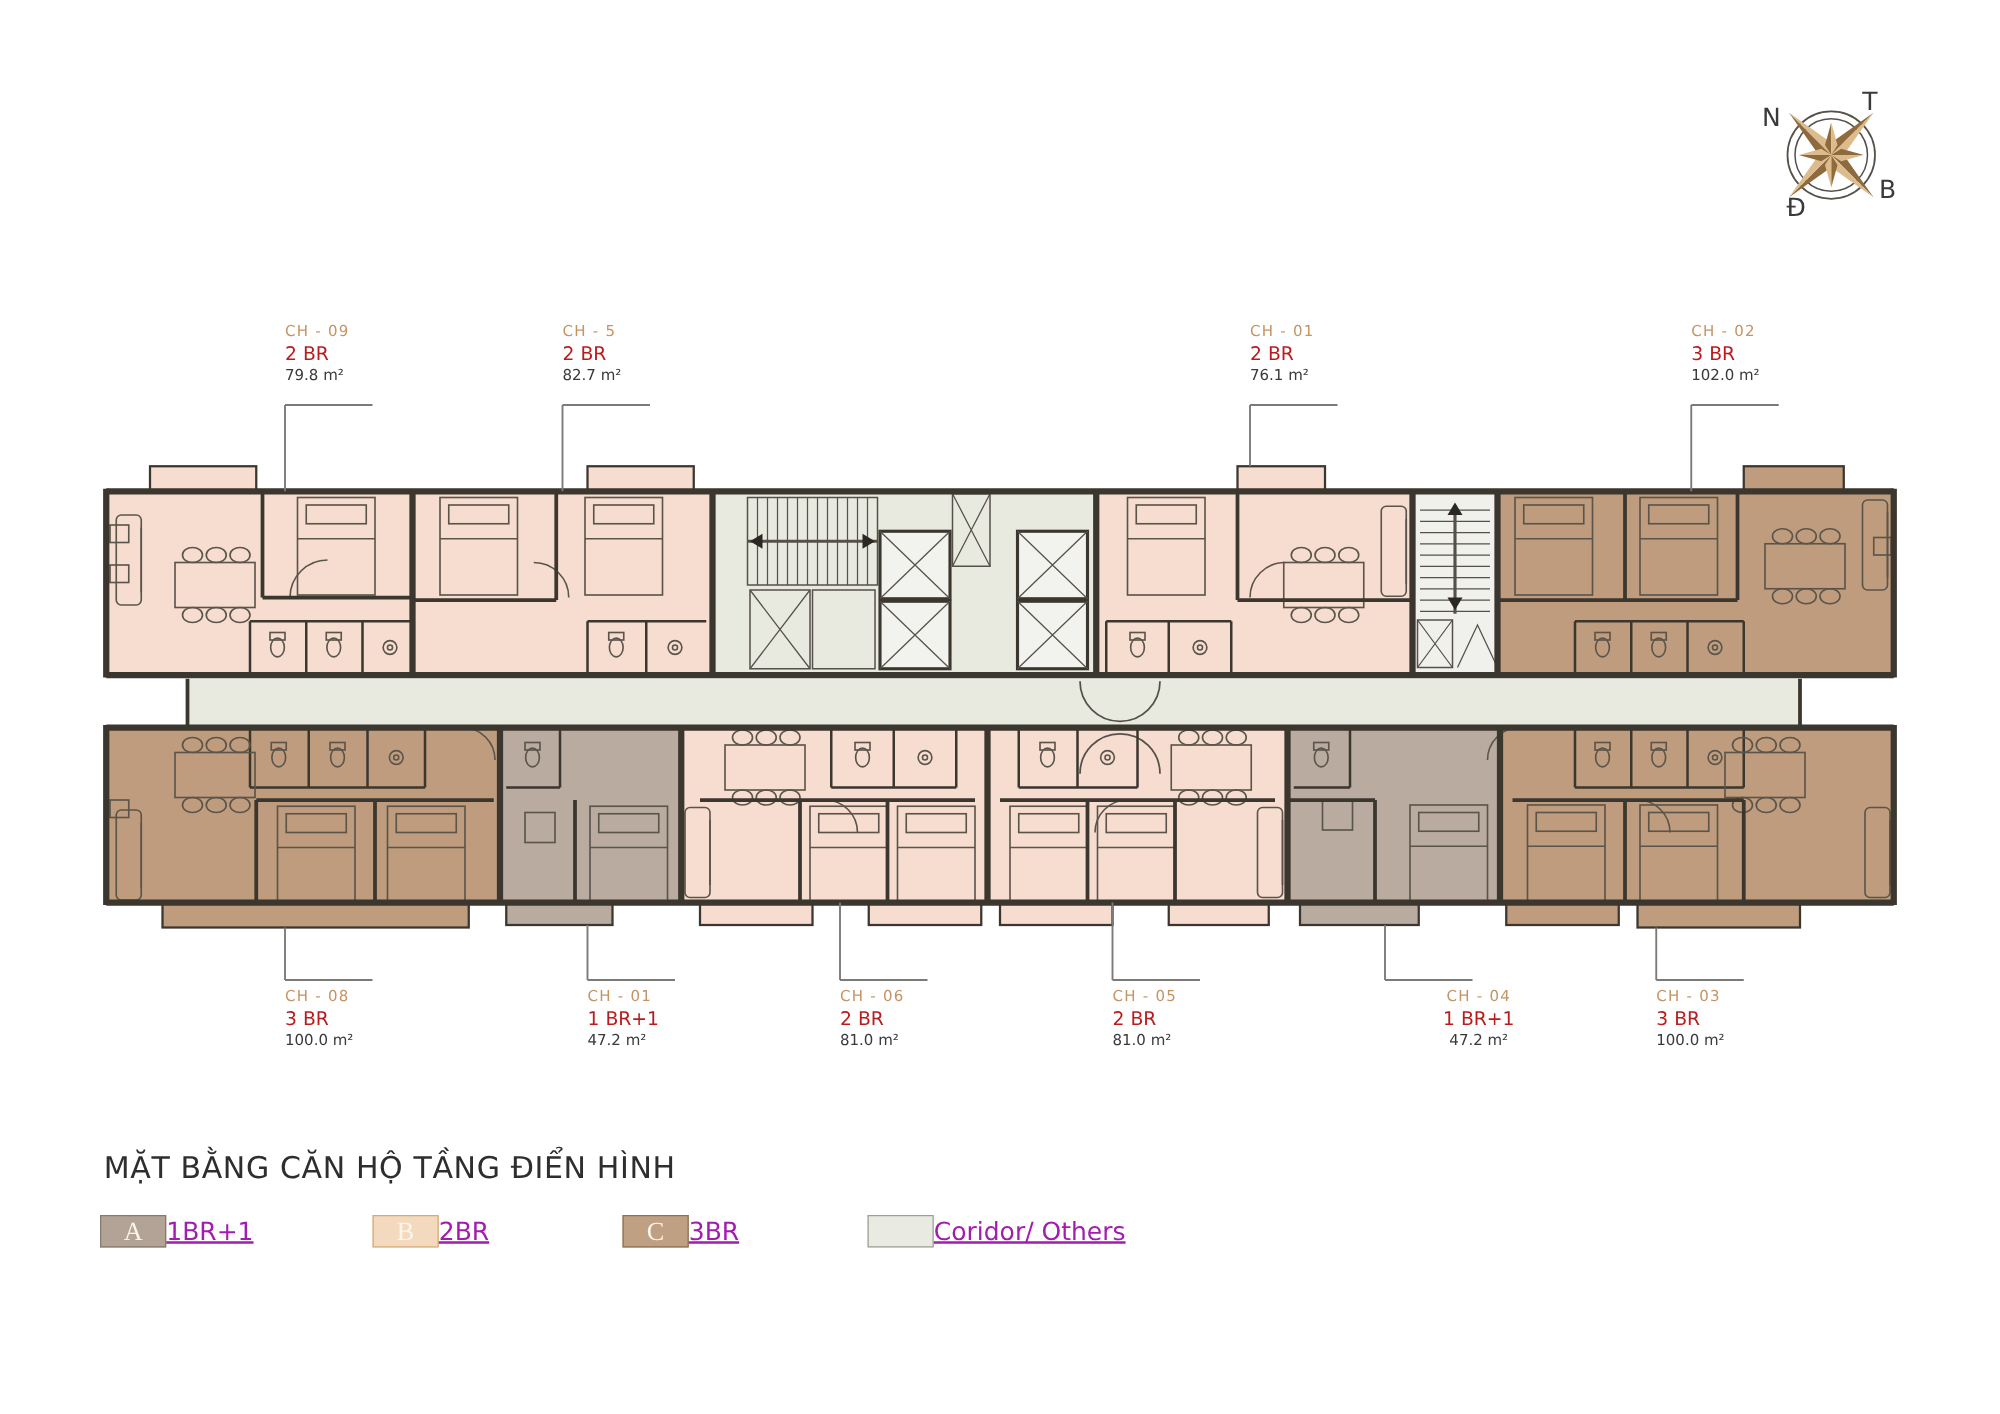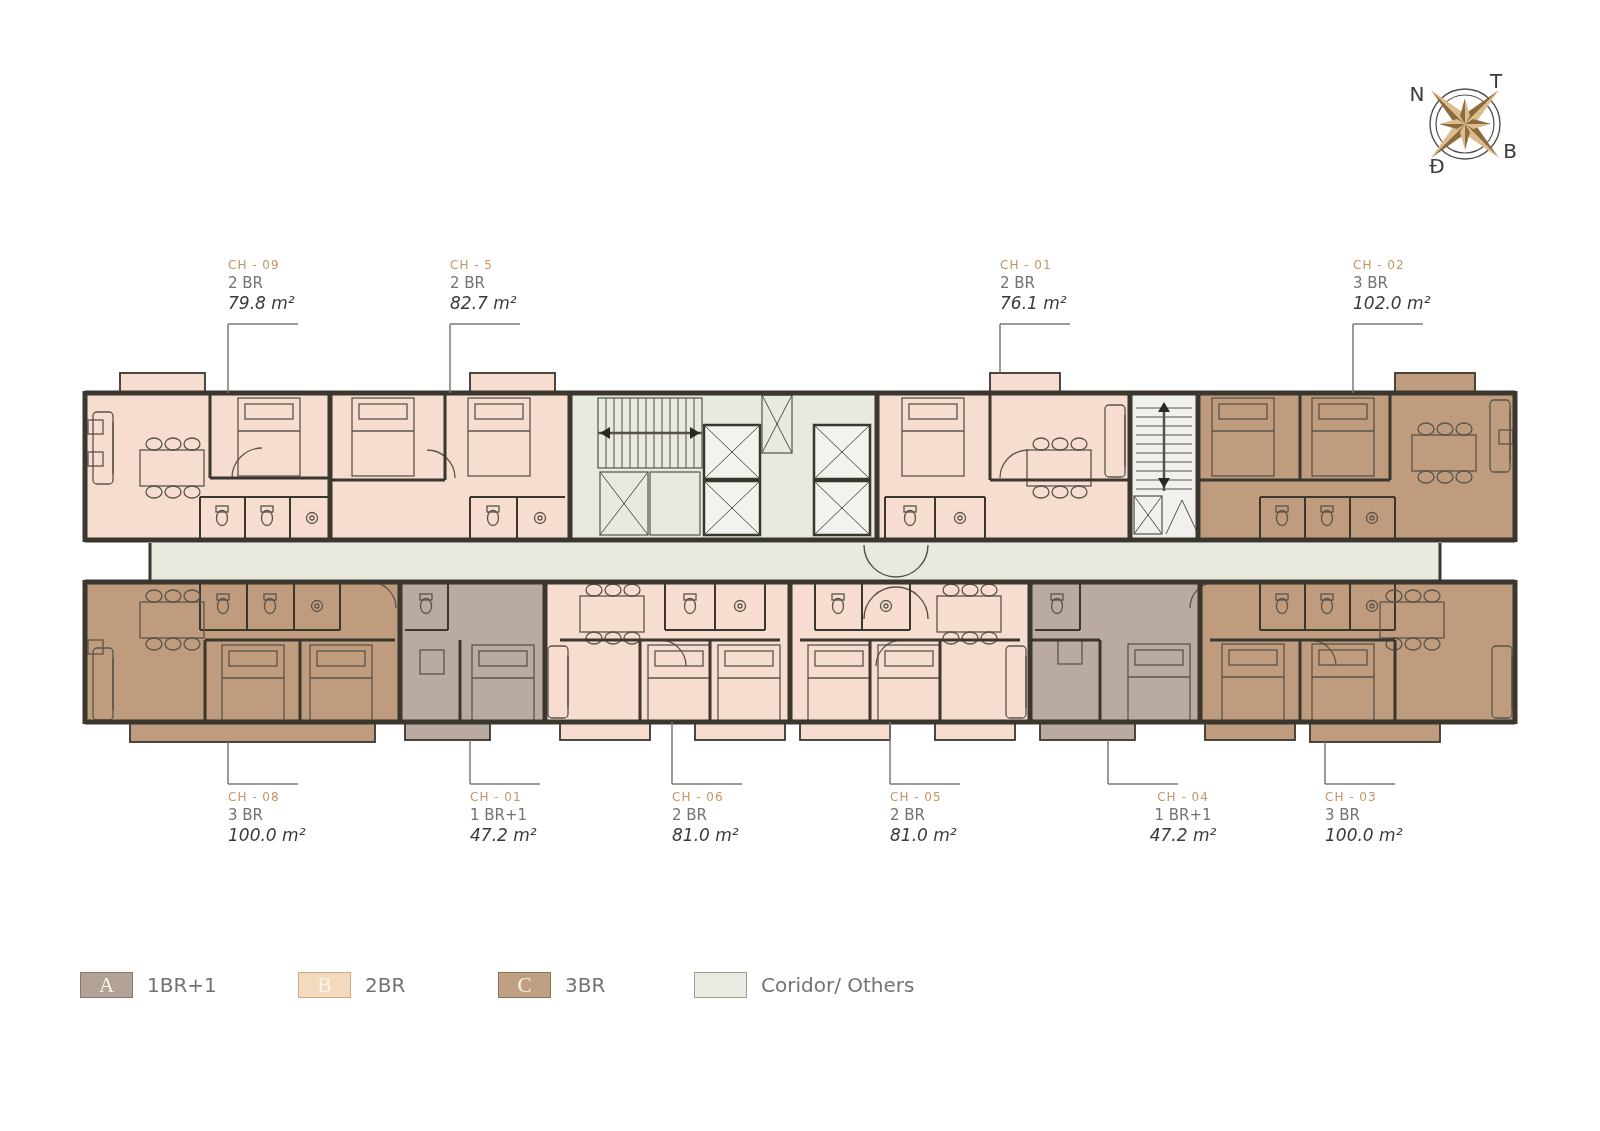--- a/index.html
+++ b/index.html
@@ -8,28 +8,28 @@
   svg.plan{position:absolute;left:0;top:0;}
   
   .c-2br{fill:#f7ddd0;} .c-3br{fill:#bf9c7d;} .c-1br{fill:#b9aba0;} .c-cor{fill:#e8eae0;}
   .wall{stroke:#3b362e;fill:none;}
   .thin{stroke:#55504a;fill:none;}
   .furn{stroke:#5a544a;stroke-width:1.3;fill:none;}
   .leader{stroke:#7a7a78;stroke-width:1.5;fill:none;}
   
   .ulabel{position:absolute;width:150px;line-height:1.18;}
   .ulabel .uid{font-size:12px;letter-spacing:1px;color:#c59465;margin-bottom:3px;white-space:nowrap;}
-  .ulabel .utype{font-size:15px;color:#737373;white-space:nowrap;}
-  .ulabel .uarea{font-size:17px;color:#3a3a3a;white-space:nowrap;font-style:italic;}
+  .ulabel .utype{font-size:15px;color:#b91c1c;white-space:nowrap;}
+  .ulabel .uarea{font-size:12px;color:#3a3a3a;white-space:nowrap;}
   .title{position:absolute;left:83px;top:920px;font-size:24px;color:#2e2e2e;letter-spacing:.5px;}
   .legend{position:absolute;left:0;top:972px;width:1600px;height:40px;}
   .litem{position:absolute;display:flex;align-items:center;}
   .swatch{width:53px;height:26px;display:flex;align-items:center;justify-content:center;
           font-family:"Liberation Serif","DejaVu Serif",serif;font-size:21px;color:#faf5ea;box-sizing:border-box;}
-  .llabel{margin-left:14px;font-size:20px;color:#737373;white-space:nowrap;}
+  .llabel{font-size:20px;color:#a21caf;white-space:nowrap;text-decoration:underline;}
   .compass-letter{font-size:20px;fill:#3a3a3a;}
 </style>
 </head>
 <body>
 
 <div class="page">
 
   <svg class="plan" width="1600" height="1131" viewBox="0 0 1600 1131">
     <defs>
       <g id="f-bed">
@@ -335,20 +335,21 @@
     <div class="uid">CH - 04</div>
     <div class="utype">1 BR+1</div>
     <div class="uarea">47.2 m²</div>
   </div>
   <div class="ulabel" style="left:1325px;top:790px;">
     <div class="uid">CH - 03</div>
     <div class="utype">3 BR</div>
     <div class="uarea">100.0 m²</div>
   </div>
 
+  <div class="title">MẶT BẰNG CĂN HỘ TẦNG ĐIỂN HÌNH</div>
 
   <div class="legend">
     <div class="litem" style="left:80px;">
       <span class="swatch" style="background:#b3a396;border:1px solid #857a6e;">A</span>
       <span class="llabel">1BR+1</span>
     </div>
     <div class="litem" style="left:298px;">
       <span class="swatch" style="background:#f3d9bd;border:1px solid #d3ab7e;">B</span>
       <span class="llabel">2BR</span>
     </div>

